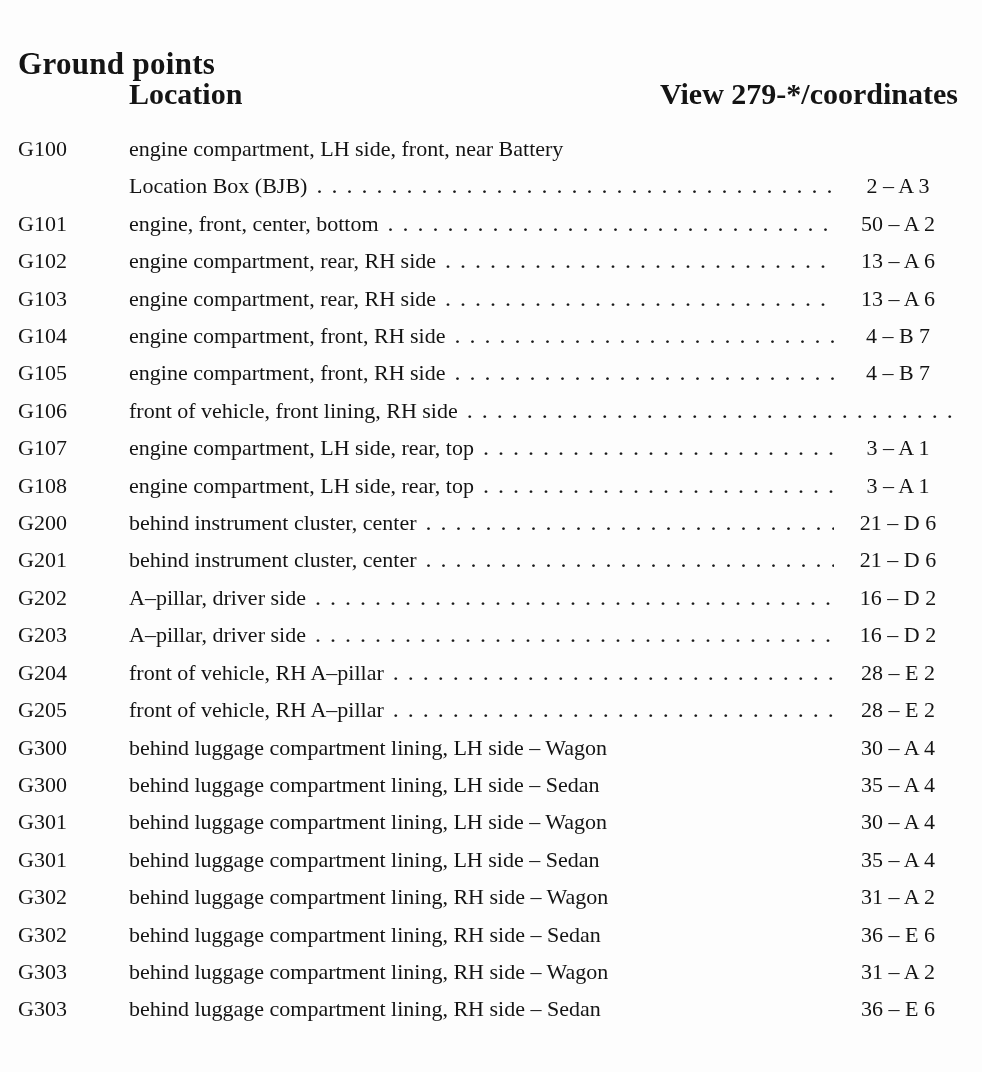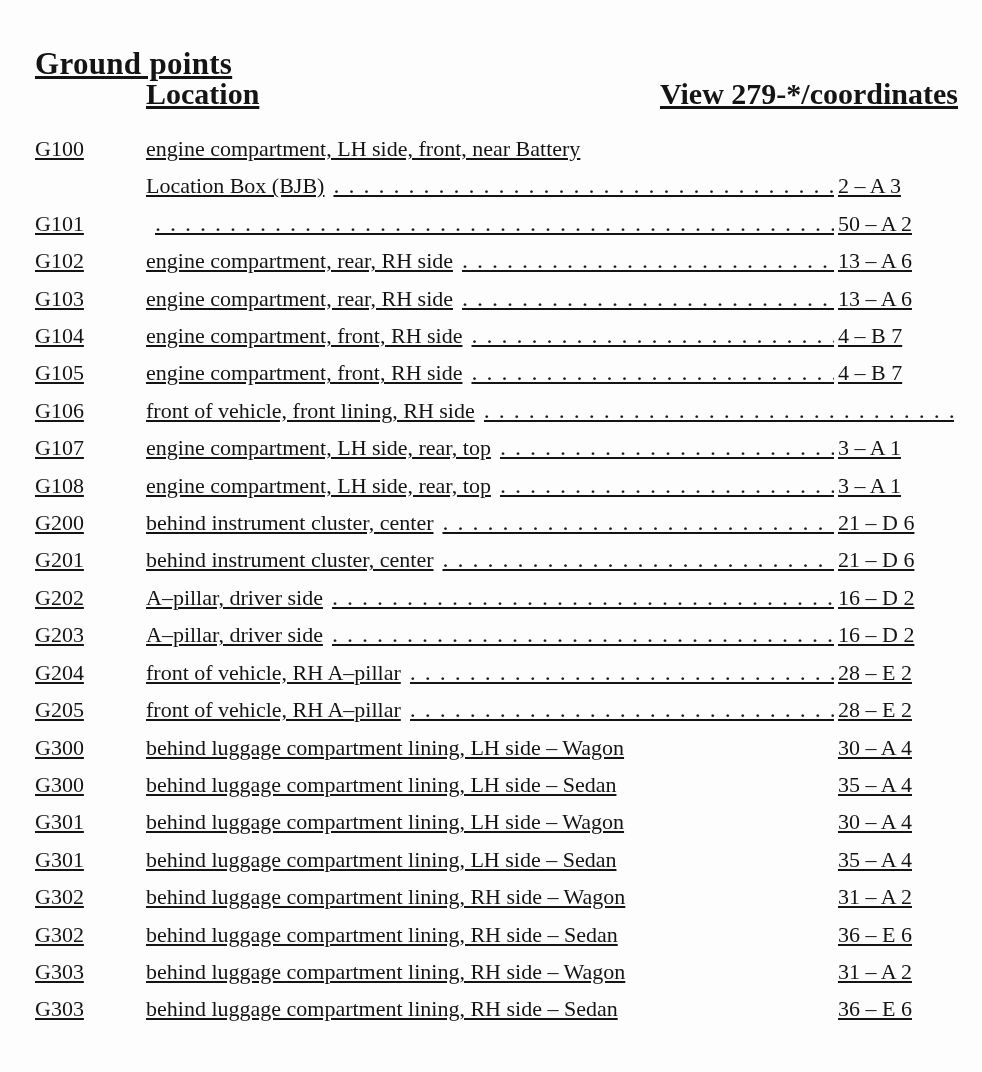--- a/index.html
+++ b/index.html
@@ -8,22 +8,21 @@
     height: 1072px;
     background: #fdfdfd;
     color: #141414;
     font-family: "Liberation Serif", "DejaVu Serif", serif;
     overflow: hidden;
   }
   .page {
     box-sizing: border-box;
     width: 982px;
     height: 1072px;
-    padding: 48px 24px 0 35px;
-    text-decoration: underline;
+    padding: 48px 24px 0 18px;
   }
   .title {
     font-size: 31px;
     font-weight: bold;
     line-height: 1;
     letter-spacing: 0.3px;
   }
   .col-headers {
     display: flex;
     align-items: baseline;
@@ -60,21 +59,21 @@
   .leader::after {
     content: "................................................................................";
     letter-spacing: 9px;
     font-size: 24px;
     color: #1a1a1a;
   }
   .row.no-dots .leader::after { content: ""; }
   .coord {
     flex: none;
     width: 120px;
-    text-align: left;
+    text-align: center;
   }
 </style>
 </head>
 <body>
 
 <div class="page">
   <div class="title">Ground points</div>
 
   <div class="col-headers">
     <span class="loc-h">Location</span>
@@ -96,20 +95,21 @@
     <span class="loc">
       <span class="loc-text">Location Box (BJB)</span>
       <span class="leader"></span>
     </span>
     <span class="coord">2 – A 3</span>
   </div>
 
   <div class="row">
     <span class="code">G101</span>
     <span class="loc">
+      <span class="loc-text">engine, front, center, bottom</span>
       <span class="leader"></span>
     </span>
     <span class="coord">50 – A 2</span>
   </div>
 
   <div class="row">
     <span class="code">G102</span>
     <span class="loc">
       <span class="loc-text">engine compartment, rear, RH side</span>
       <span class="leader"></span>

